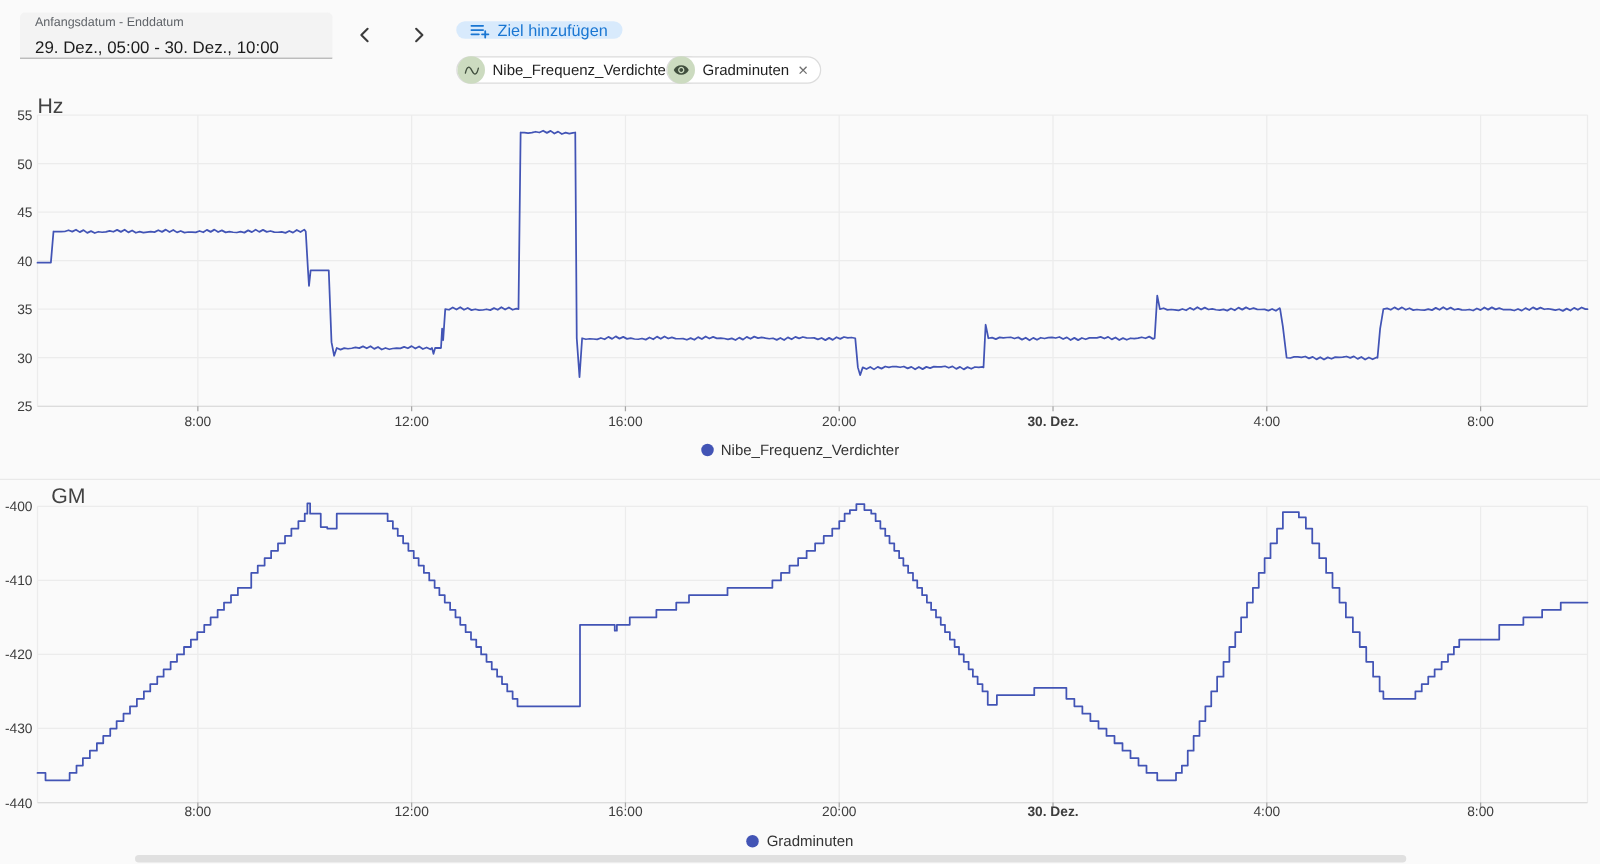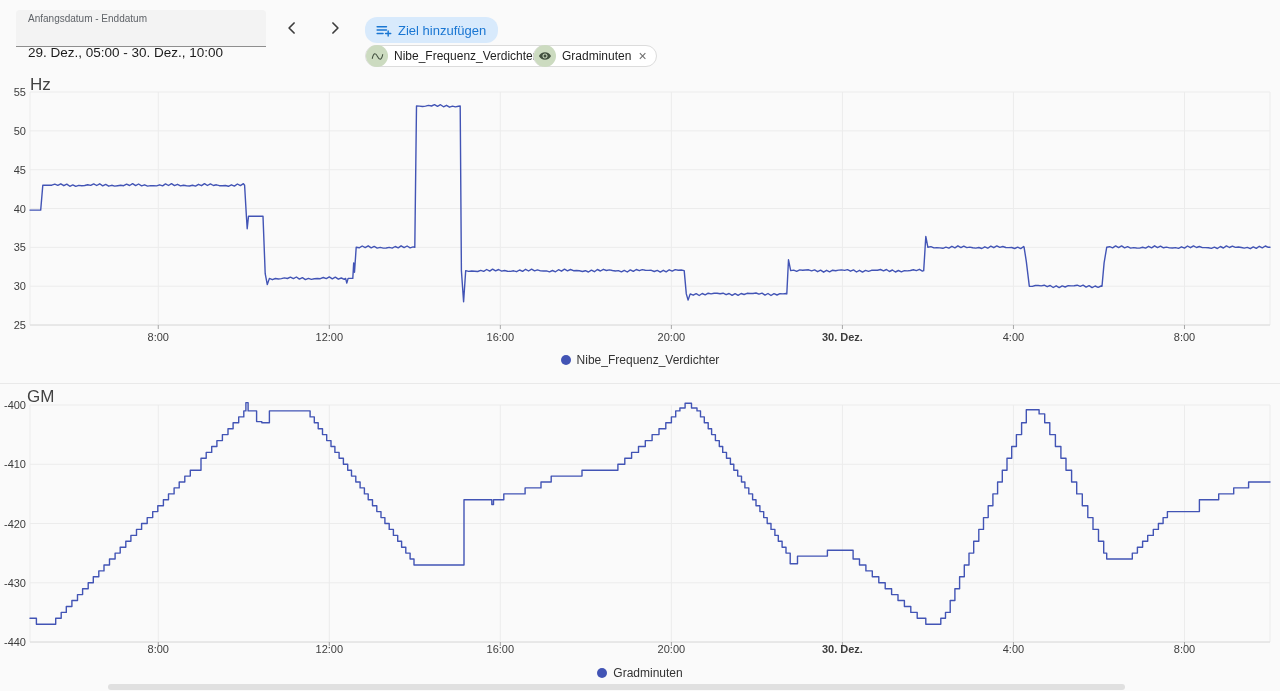--- a/index.html
+++ b/index.html
@@ -2,43 +2,43 @@
 <html><head>
 <meta charset="utf-8">
 <style>
   html,body{margin:0;padding:0;background:#fafafa;font-family:"Liberation Sans",sans-serif;}
   #app{position:relative;width:1280px;height:691px;overflow:hidden;background:#fafafa;}
 
   
   .date-field{position:absolute;left:16px;top:10px;width:250px;height:37px;background:#f3f3f3;
     border-bottom:1px solid #8e8e8e;border-radius:4px 4px 0 0;padding:3px 0 0 12px;box-sizing:border-box;cursor:pointer;}
   .date-field .lbl{display:block;font-size:10px;color:#5f6368;line-height:12px;}
-  .date-field .val{display:block;font-size:13.5px;color:#1b1b1b;line-height:18px;margin-top:19px;}
+  .date-field .val{display:block;font-size:13.5px;color:#1b1b1b;line-height:18px;margin-top:4px;}
 
   .nav-btn{position:absolute;top:14px;width:28px;height:28px;border:none;background:transparent;
     display:flex;align-items:center;justify-content:center;cursor:pointer;padding:0;}
   .nav-btn svg{stroke:#3c3c3c;fill:none;stroke-width:2;stroke-linecap:round;stroke-linejoin:round;}
 
-  .ziel-btn{position:absolute;left:365px;top:17px;height:26px;border:none;border-radius:12px;
+  .ziel-btn{position:absolute;left:365px;top:17px;height:14px;border:none;border-radius:12px;
     background:#d8eafc;color:#1976d2;font-size:13px;display:inline-flex;align-items:center;
     gap:6px;padding:0 12px 0 10px;cursor:pointer;font-family:inherit;}
   .ziel-btn svg{stroke:#1976d2;fill:none;stroke-width:1.7;stroke-linecap:round;}
 
   .chip{position:absolute;top:45px;height:22px;background:#fff;border:1px solid #dcdcdc;border-radius:12px;
     display:inline-flex;align-items:center;gap:6px;padding:0 8px 0 0;cursor:pointer;box-sizing:border-box;}
   .chip .avatar{width:22px;height:22px;border-radius:50%;background:#ccdbc0;display:flex;
     align-items:center;justify-content:center;flex:0 0 auto;}
   .chip .avatar svg{stroke:#414f3e;fill:none;stroke-width:1.6;stroke-linecap:round;}
   .chip .avatar svg.fill{fill:#414f3e;stroke:none;}
   .chip .txt{font-size:12px;color:#1f1f1f;white-space:nowrap;}
   .chip .close{font-size:14px;color:#6f6f6f;line-height:1;cursor:pointer;padding:0 1px;}
 
   .unit{position:absolute;font-size:17px;color:#424242;}
   #unit-hz{left:30px;top:75px;}
-  #unit-gm{left:27px;top:387px;}
+  #unit-gm{left:41px;top:387px;}
 
   .legend{position:absolute;left:0;width:100%;display:flex;align-items:center;justify-content:center;gap:6px;}
   #legend-1{top:353px;}
   #legend-2{top:666px;}
   .legend .dot{width:10px;height:10px;border-radius:50%;}
   .legend .txt{font-size:12px;color:#333;}
 
   .divider{position:absolute;left:0;top:383px;width:100%;height:1px;background:#e9e9e9;}
   .hscroll{position:absolute;left:108px;top:684px;width:1017px;height:6px;border-radius:3px;background:#e0e0e0;}
 

